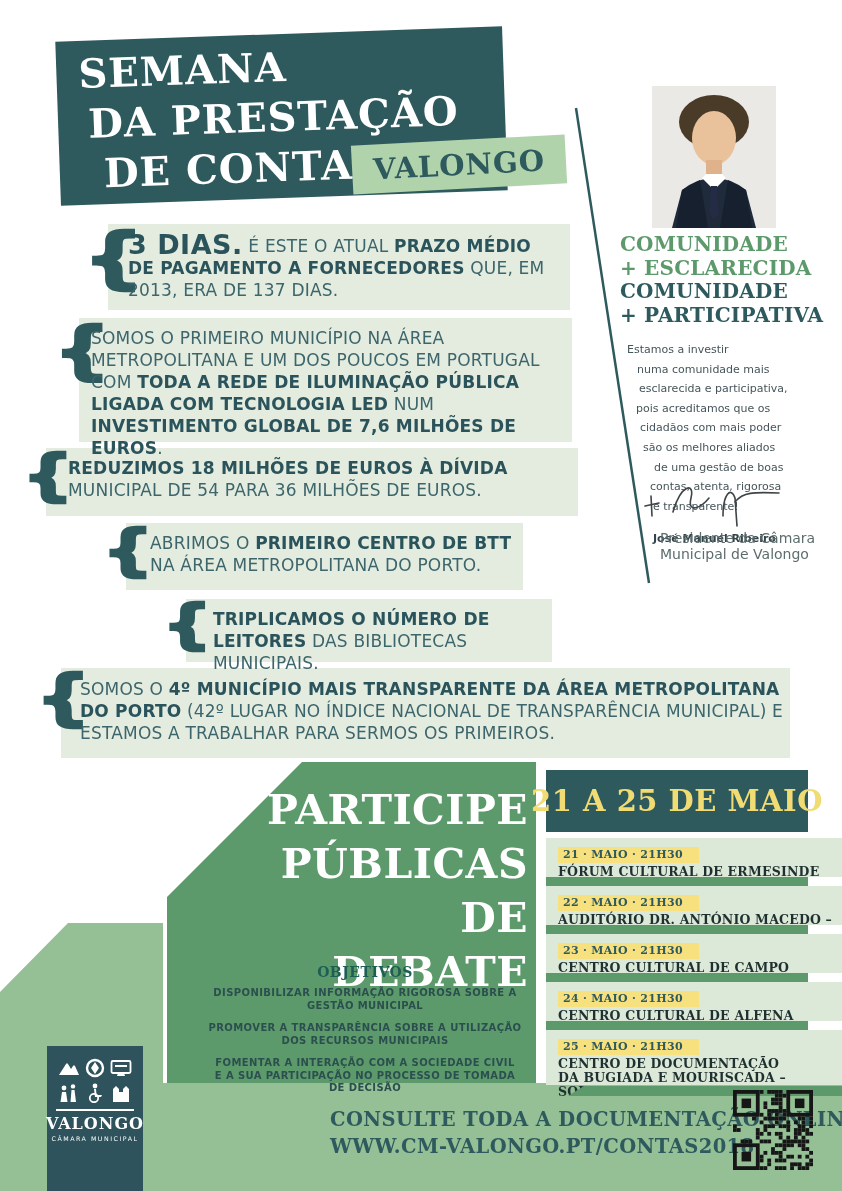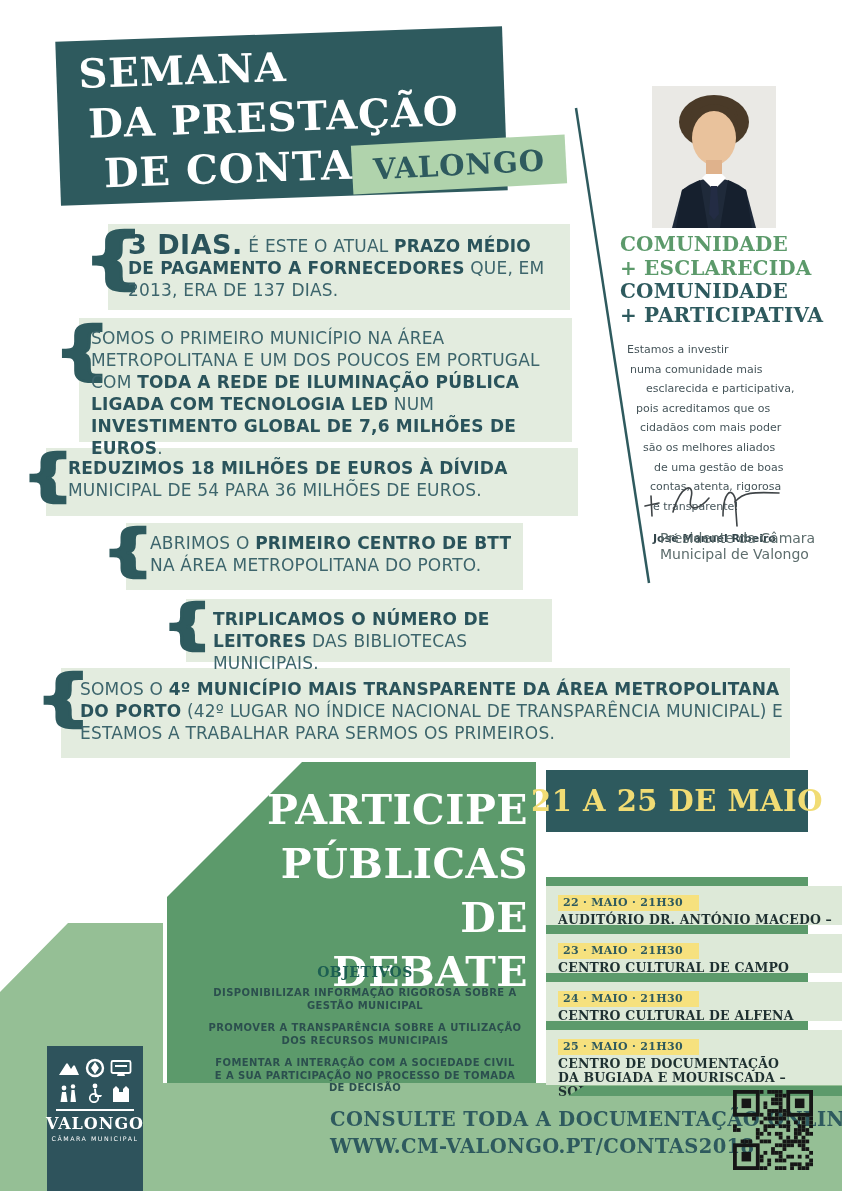--- a/index.html
+++ b/index.html
@@ -156,22 +156,22 @@
     <path d="M94,104 L76,94 L68,142 L100,142 Z" fill="#16202e"></path>
   </svg>
   <div class="community">
     <div class="green">COMUNIDADE</div>
     <div class="green">+ ESCLARECIDA</div>
     <div class="tealc">COMUNIDADE</div>
     <div class="tealc">+ PARTICIPATIVA</div>
   </div>
   <div class="quote">
     <div style="margin-left:0">Estamos a investir</div>
-    <div style="margin-left:3px">numa comunidade mais</div>
-    <div style="margin-left:19px">esclarecida e participativa,</div>
+    <div style="margin-left:10px">numa comunidade mais</div>
+    <div style="margin-left:12px">esclarecida e participativa,</div>
     <div style="margin-left:9px">pois acreditamos que os</div>
     <div style="margin-left:13px">cidadãos com mais poder</div>
     <div style="margin-left:16px">são os melhores aliados</div>
     <div style="margin-left:27px">de uma gestão de boas</div>
     <div style="margin-left:23px">contas, atenta, rigorosa</div>
     <div style="margin-left:26px">e transparente!</div>
   </div>
   <svg class="sig-svg" viewBox="0 0 150 62">
     <g fill="none" stroke="#3f4447" stroke-width="1.6" stroke-linecap="round">
       <path d="M10,38 L24,35"></path>
@@ -198,20 +198,24 @@
     <div class="obj-line obj-gap">DISPONIBILIZAR INFORMAÇÃO RIGOROSA SOBRE A GESTÃO MUNICIPAL</div>
     <div class="obj-line obj-gap">PROMOVER A TRANSPARÊNCIA SOBRE A UTILIZAÇÃO DOS RECURSOS MUNICIPAIS</div>
     <div class="obj-line">FOMENTAR A INTERAÇÃO COM A SOCIEDADE CIVIL</div>
     <div class="obj-line">E A SUA PARTICIPAÇÃO NO PROCESSO DE TOMADA DE DECISÃO</div>
   </div>
 
   <div class="date-banner">
     <span>21 A 25 DE MAIO</span>
   </div>
 
+  <div class="sched-item si1">
+    <span class="sched-date">21 · MAIO · 21H30</span>
+    <div class="sched-venue">FÓRUM CULTURAL DE ERMESINDE</div>
+  </div>
   <div class="sep-bar sp1"></div>
   <div class="sched-item si2">
     <span class="sched-date">22 · MAIO · 21H30</span>
     <div class="sched-venue">AUDITÓRIO DR. ANTÓNIO MACEDO – VALONGO</div>
   </div>
   <div class="sep-bar sp2"></div>
   <div class="sched-item si3">
     <span class="sched-date">23 · MAIO · 21H30</span>
     <div class="sched-venue">CENTRO CULTURAL DE CAMPO</div>
   </div>

